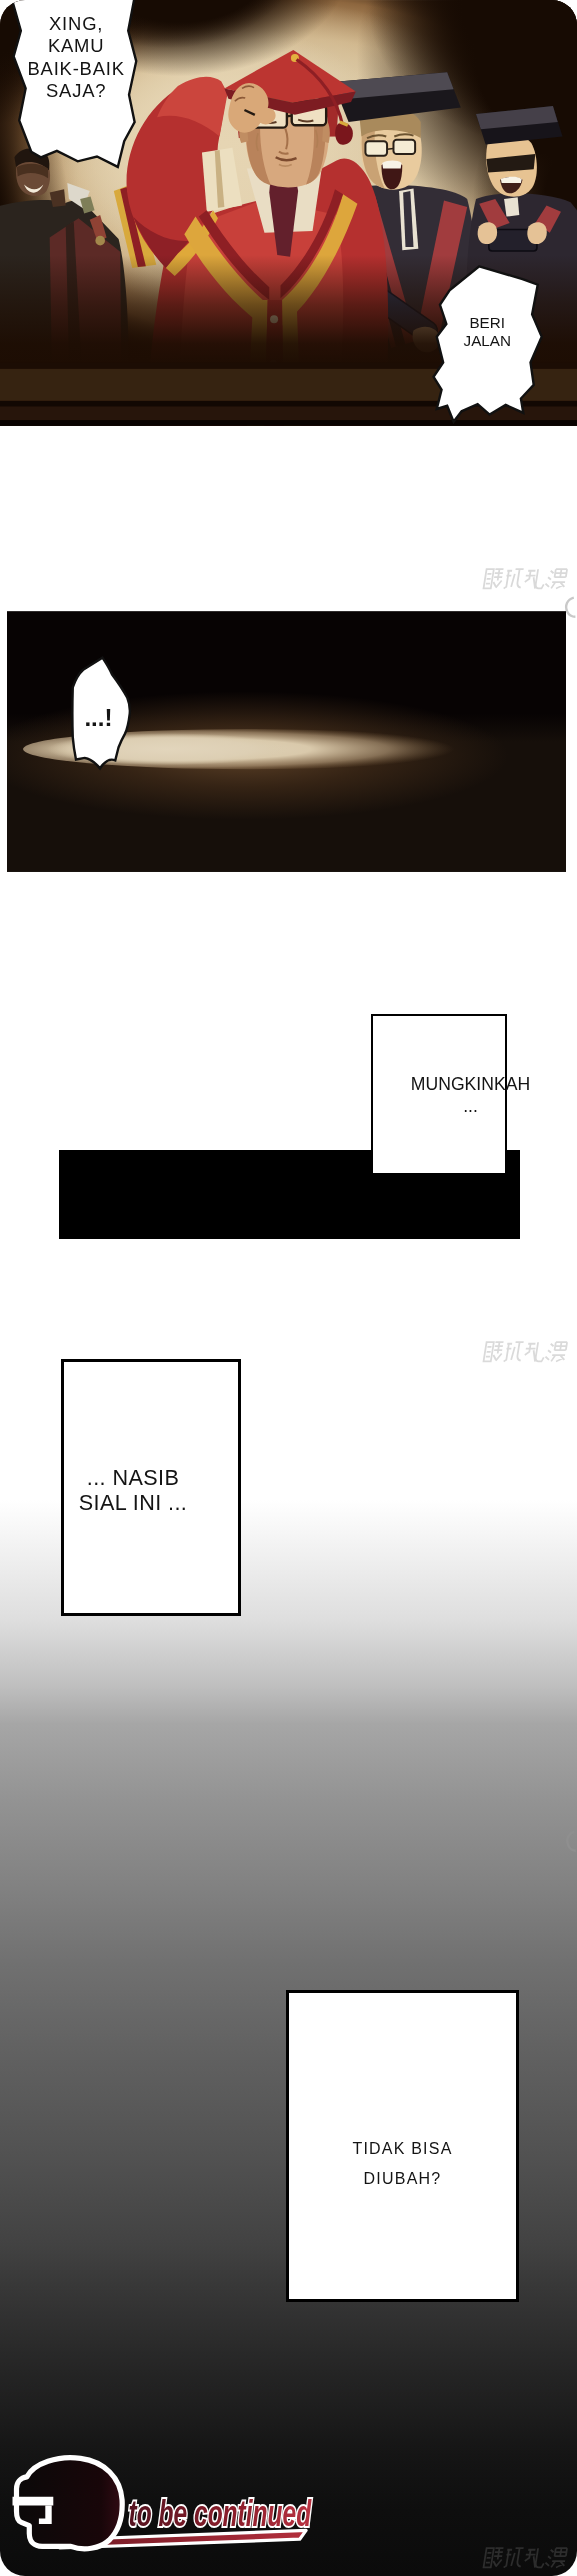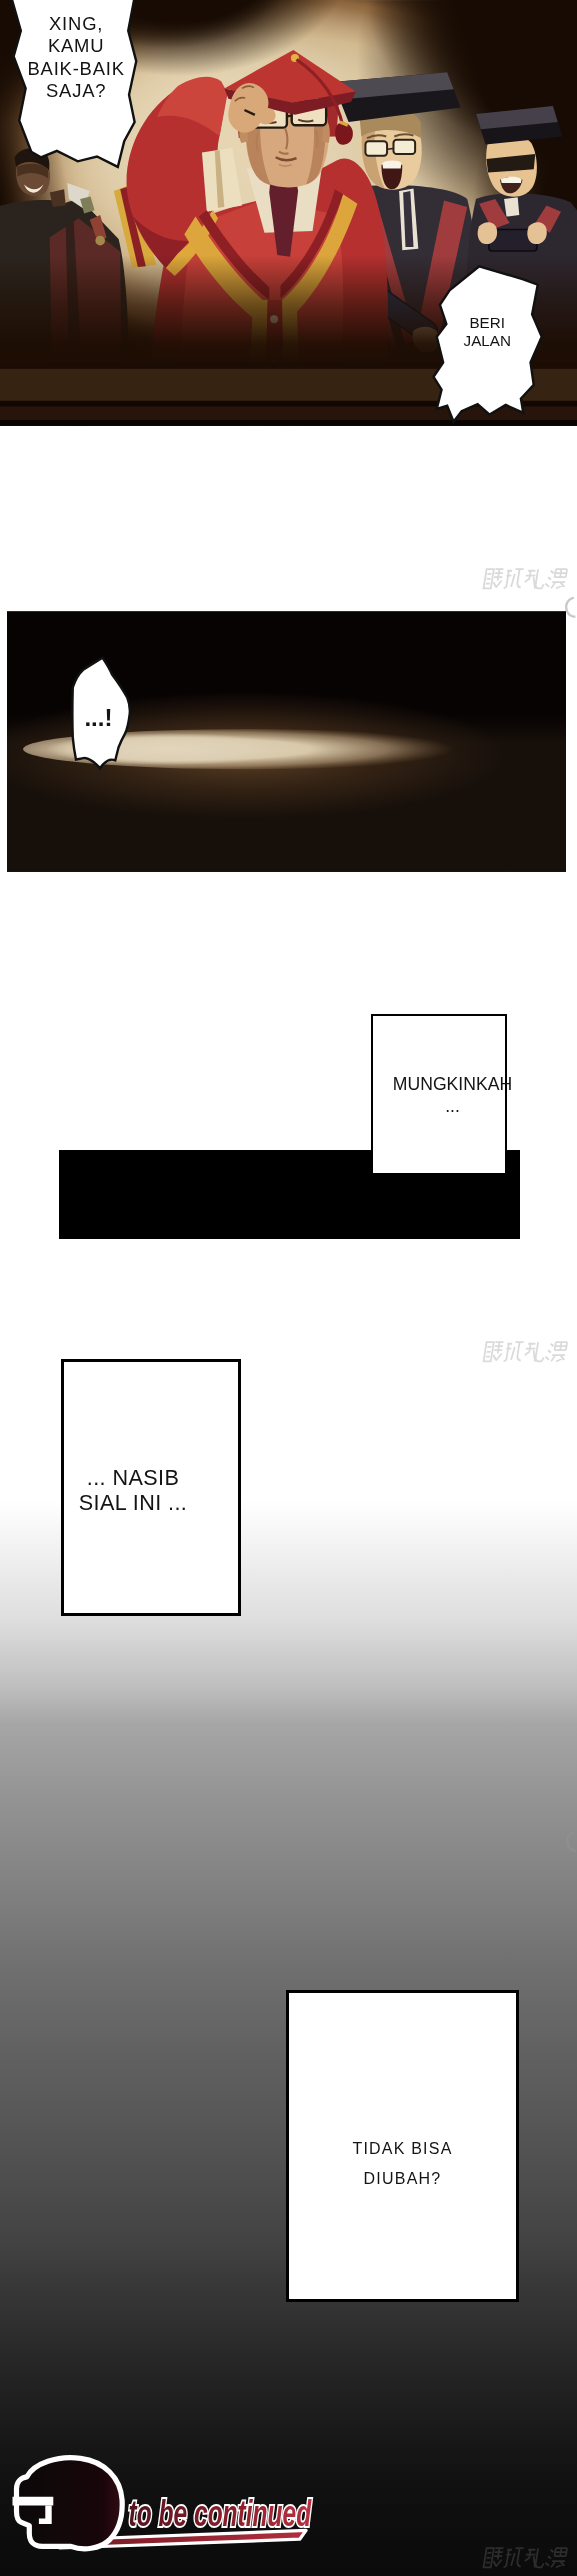--- a/index.html
+++ b/index.html
@@ -1,17 +1,17 @@
 <!DOCTYPE html>
 <html style="font-size:13px"><head>
 <meta charset="utf-8">
 <style>
   html,body{margin:0;padding:0;}
   body{font-family:"Liberation Sans", sans-serif;}
-  #page{position:relative;width:577px;height:2576px;background:#ffffff;overflow:hidden;}
+  #page{position:relative;width:577px;height:2576px;background:#ffffff;overflow:hidden;border-radius:25px;}
   .abs{position:absolute;}
   .cbtxt{font-family:"Liberation Sans", sans-serif;color:#141414;text-align:center;font-weight:400;}
 </style>
 </head>
 <body>
 <div id="page">
 
 <svg width="0" height="0" style="position:absolute">
   <defs>
     <g id="wmg" stroke-width="2.2" fill="none">
@@ -302,21 +302,21 @@
   <ellipse cx="200" cy="172" rx="150" ry="20" fill="url(#beamsolid)"></ellipse>
 
   <path d="M119,58 Q127,70 131,79 Q143,95 150,108 Q154,118 153,128 Q151,145 147,153 Q142,162 139,170 L135,186 Q125,182 116,196 Q106,184 97,183 L86,185 Q83,170 82,157 Q81,130 82,95 Q87,80 95,73 Z" fill="#ffffff" stroke="#111111" stroke-width="3"></path>
   <text x="114" y="143" font-size="30" font-weight="bold" text-anchor="middle" fill="#141414" font-family="Liberation Sans, sans-serif">...!</text>
 </svg>
 
 <div class="abs" style="left:59px;top:1150px;width:461px;height:89px;background:#000000;"></div>
 
 <div class="abs" style="left:371px;top:1014px;width:136px;height:161px;background:#ffffff;border:2.4px solid #000000;box-sizing:border-box;"></div>
 
-<div class="abs cbtxt" style="left:371px;top:1073px;width:163px;font-size:17.6px;line-height:22.4px;">MUNGKINKAH<br>...</div>
+<div class="abs cbtxt" style="left:371px;top:1073px;width:163px;font-size:17.6px;line-height:22.4px;padding-left:18px;">MUNGKINKAH<br>...</div>
 
 <svg class="abs" style="left:479px;top:1334px;" width="95" height="34" viewBox="0 0 118 42">
   <use href="#wmg" transform="skewX(-9) translate(9,2)" stroke="#dadada"></use>
 </svg>
 
 <div class="abs" style="left:61px;top:1359px;width:180px;height:257px;background:#ffffff;border:3.2px solid #000000;box-sizing:border-box;"></div>
 
 <div class="abs cbtxt" style="left:61px;top:1465px;width:144px;font-size:21.6px;line-height:25px;letter-spacing:0.4px;">... NASIB<br>SIAL INI ...</div>
 
 <div class="abs" style="left:286px;top:1990px;width:233px;height:312px;background:#ffffff;border:3.2px solid #000000;box-sizing:border-box;"></div>

